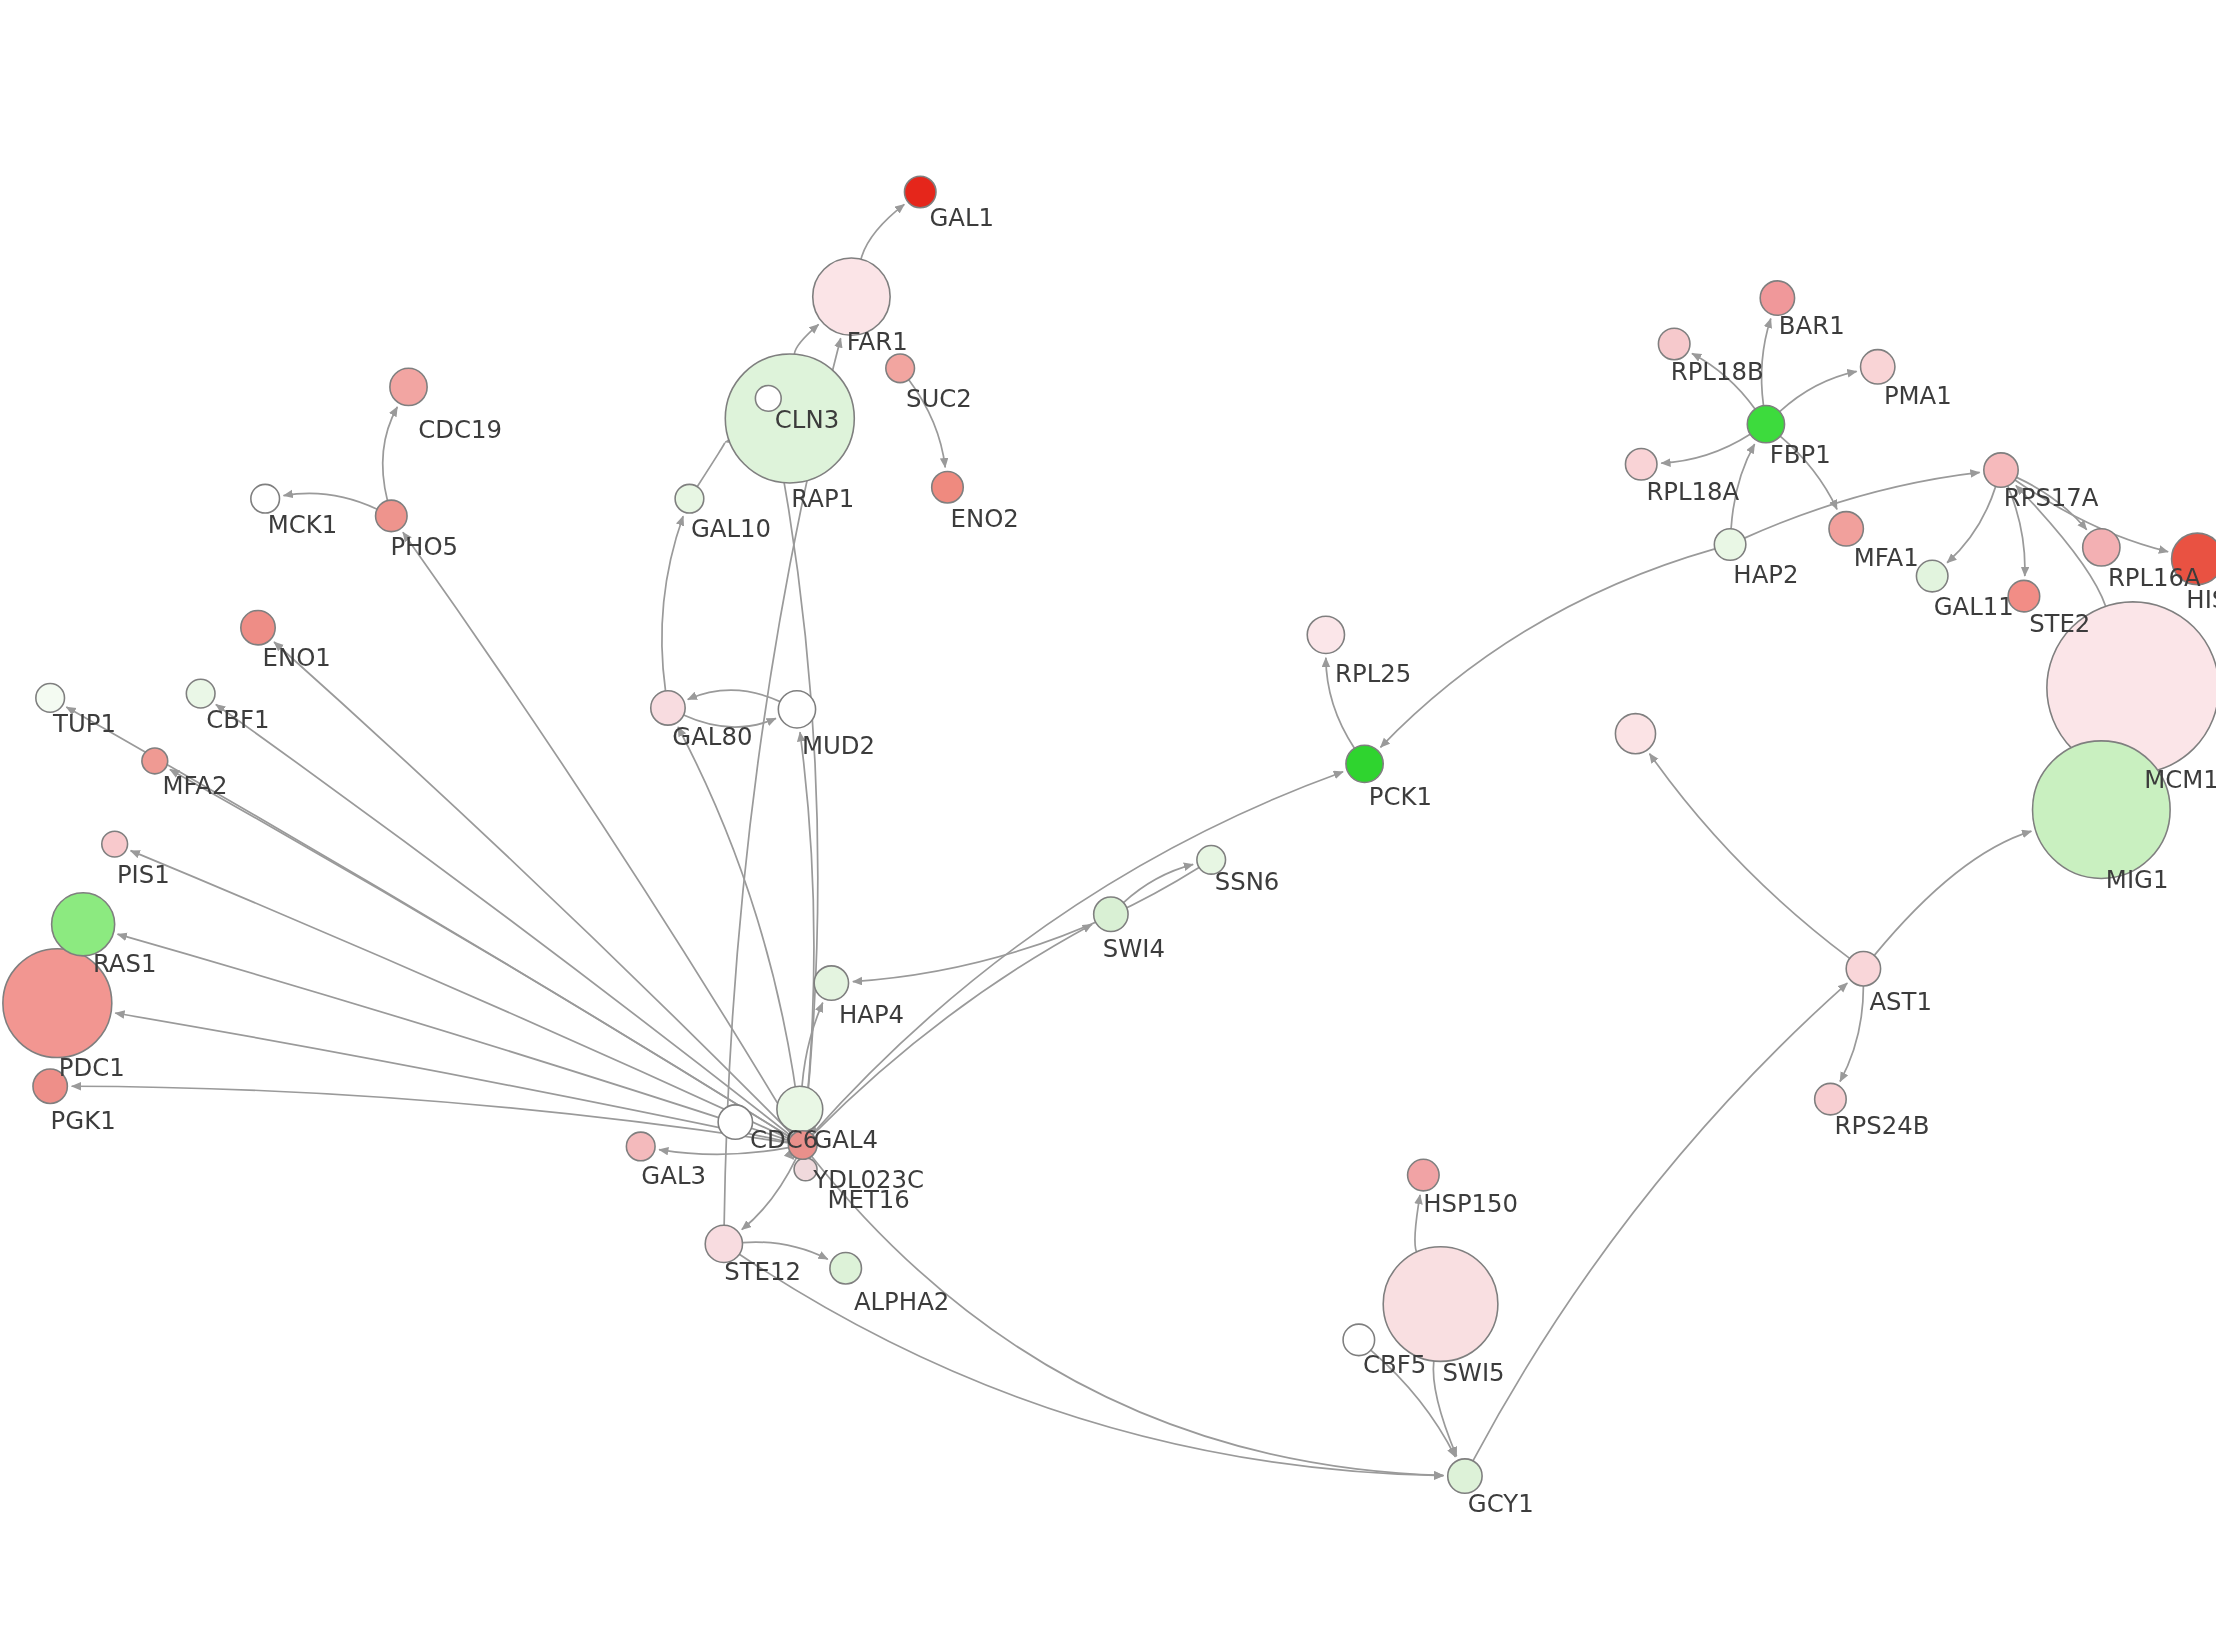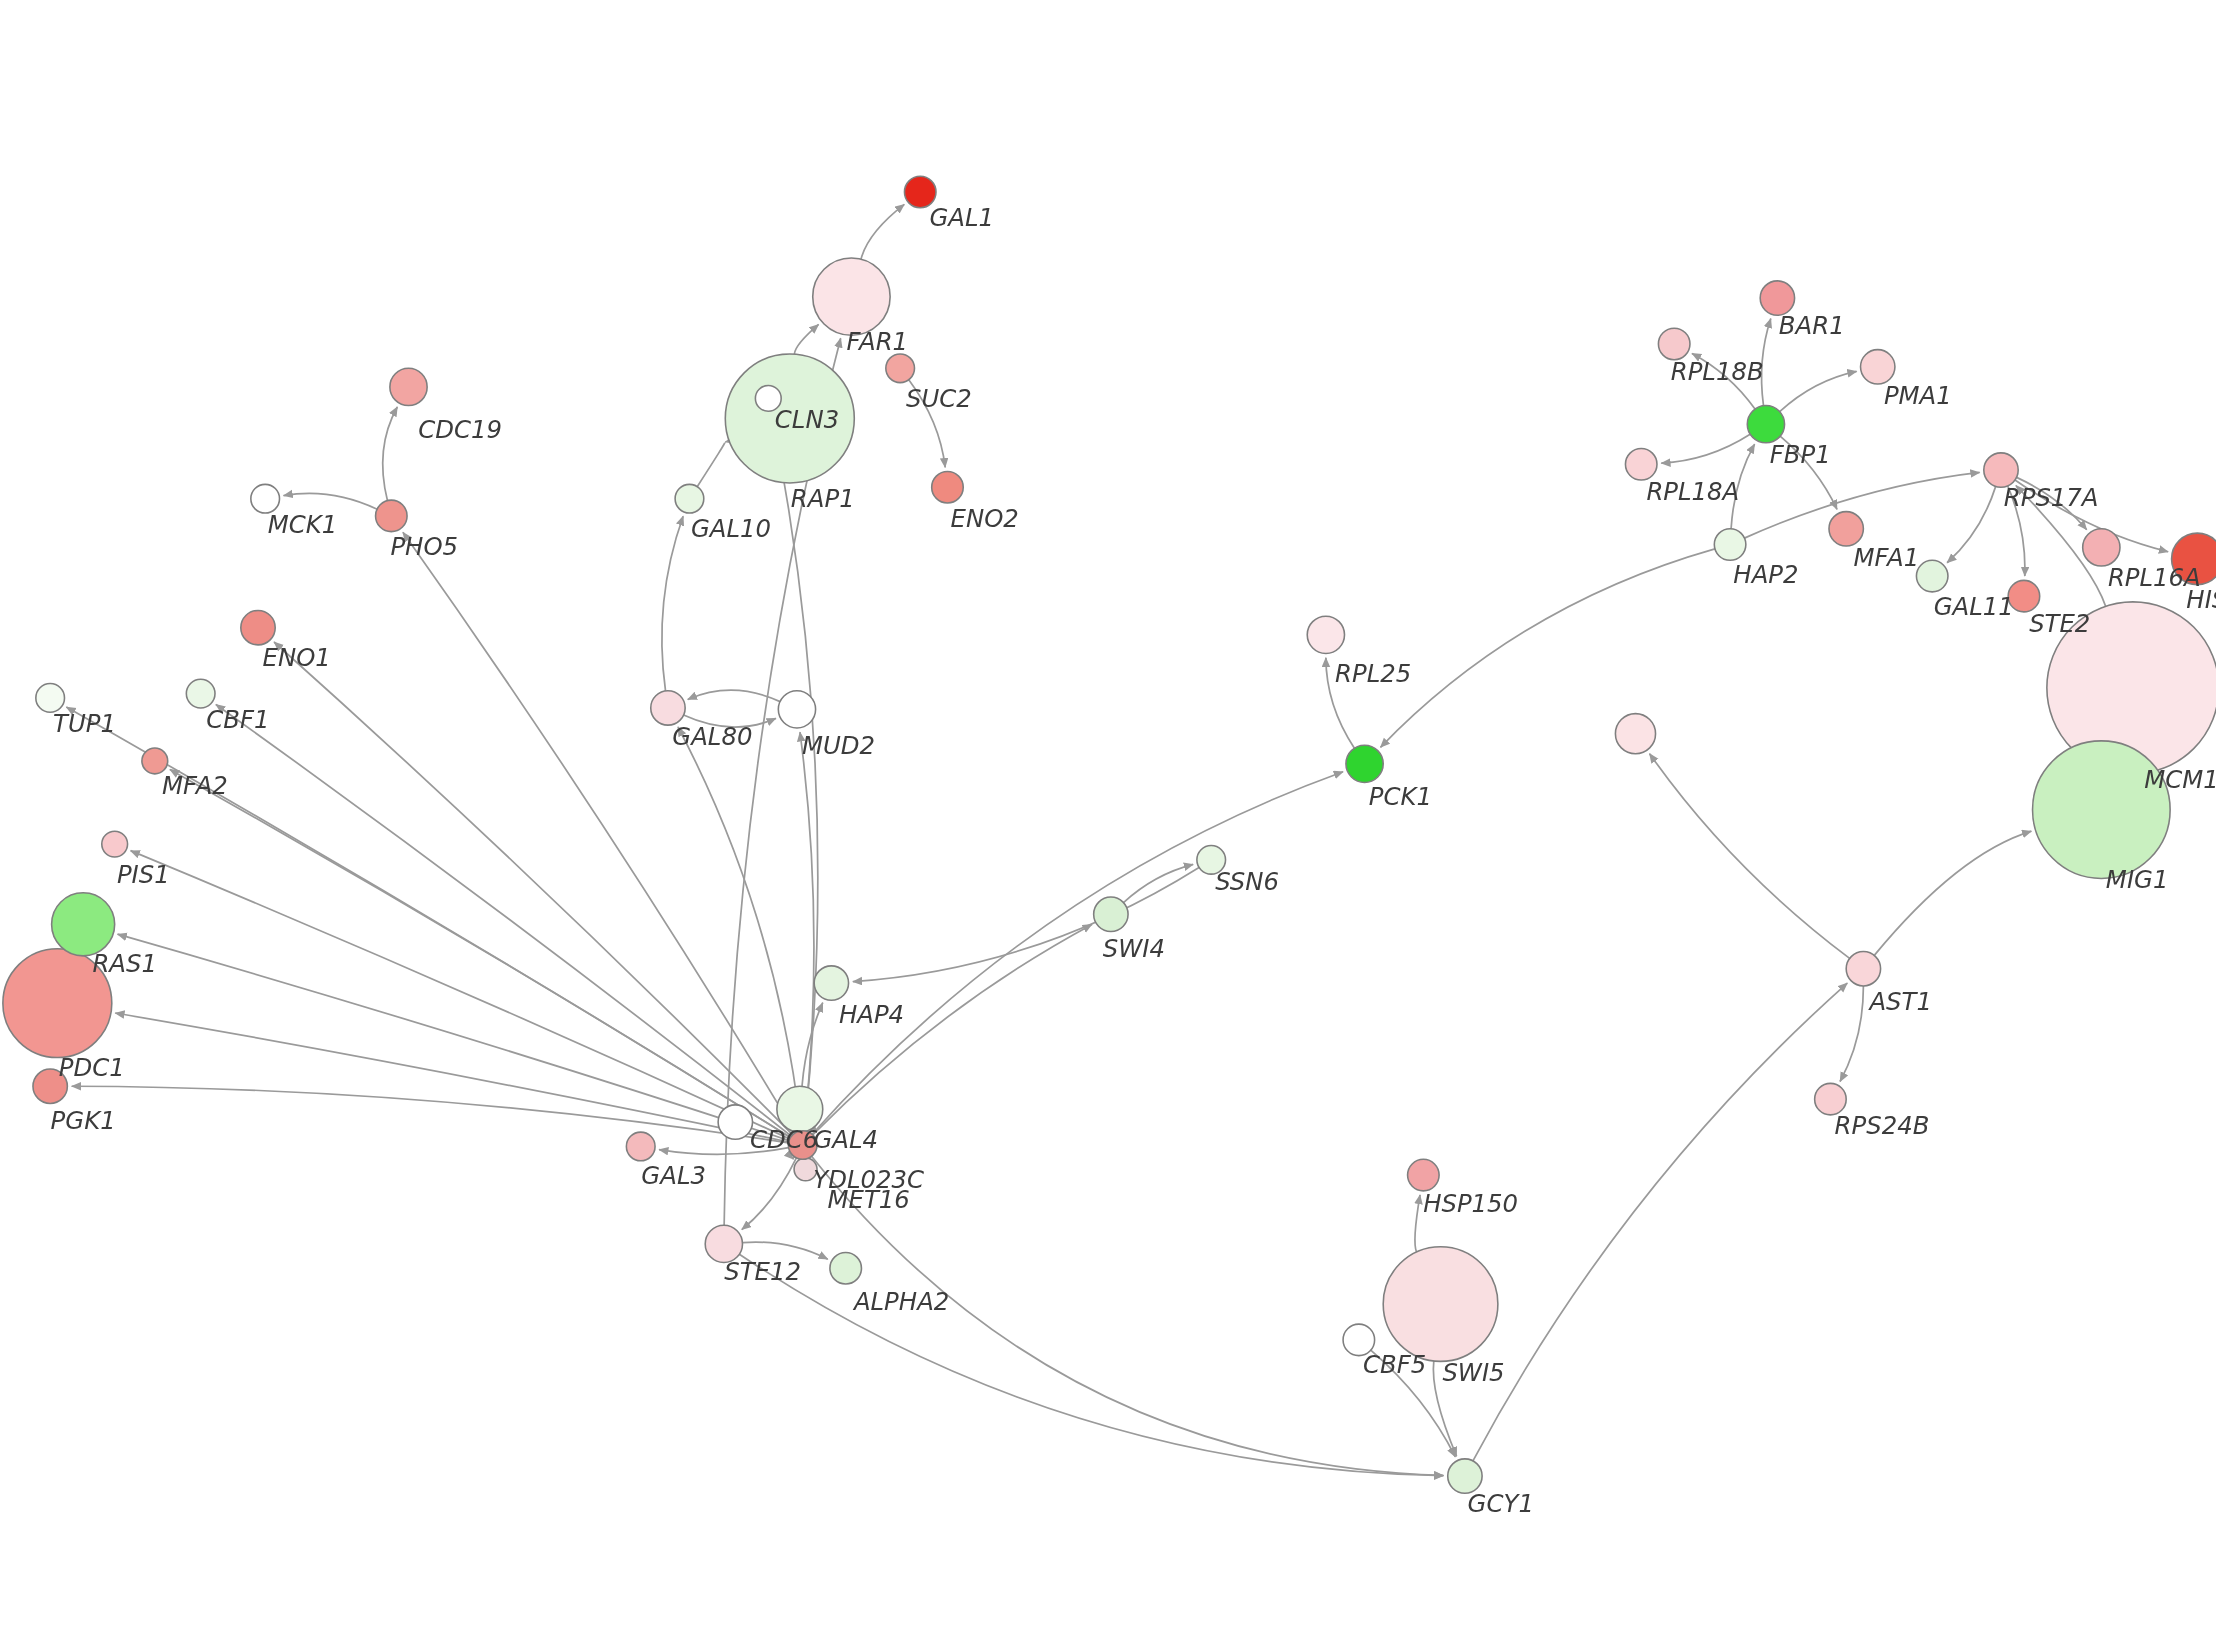--- a/index.html
+++ b/index.html
@@ -1,17 +1,17 @@
 <!DOCTYPE html>
 <html style="font-size:12.4px"><head>
 <meta charset="utf-8">
 <style>
   html,body{margin:0;padding:0;background:#ffffff;}
   body{font-family:"DejaVu Sans", sans-serif;}
-  .canvas-wrap{width:2216px;height:1648px;background:#ffffff;overflow:hidden;position:relative;font-style:italic;}
+  .canvas-wrap{width:2216px;height:1648px;background:#ffffff;overflow:hidden;position:relative;}
   svg{display:block;}
   .node{stroke:#7f7f7f;stroke-width:1.1;cursor:pointer;}
   .edge{fill:none;stroke:#9a9a9a;stroke-width:1.2;}
   .nlabel{fill:#3c3c3c;font-size:17px;font-family:"DejaVu Sans", sans-serif;}
 </style>
 </head>
 <body>
 
 <div class="canvas-wrap">
   <svg id="net" width="2216" height="1648" viewBox="0 0 1546 1150" preserveAspectRatio="none" xmlns="http://www.w3.org/2000/svg">

